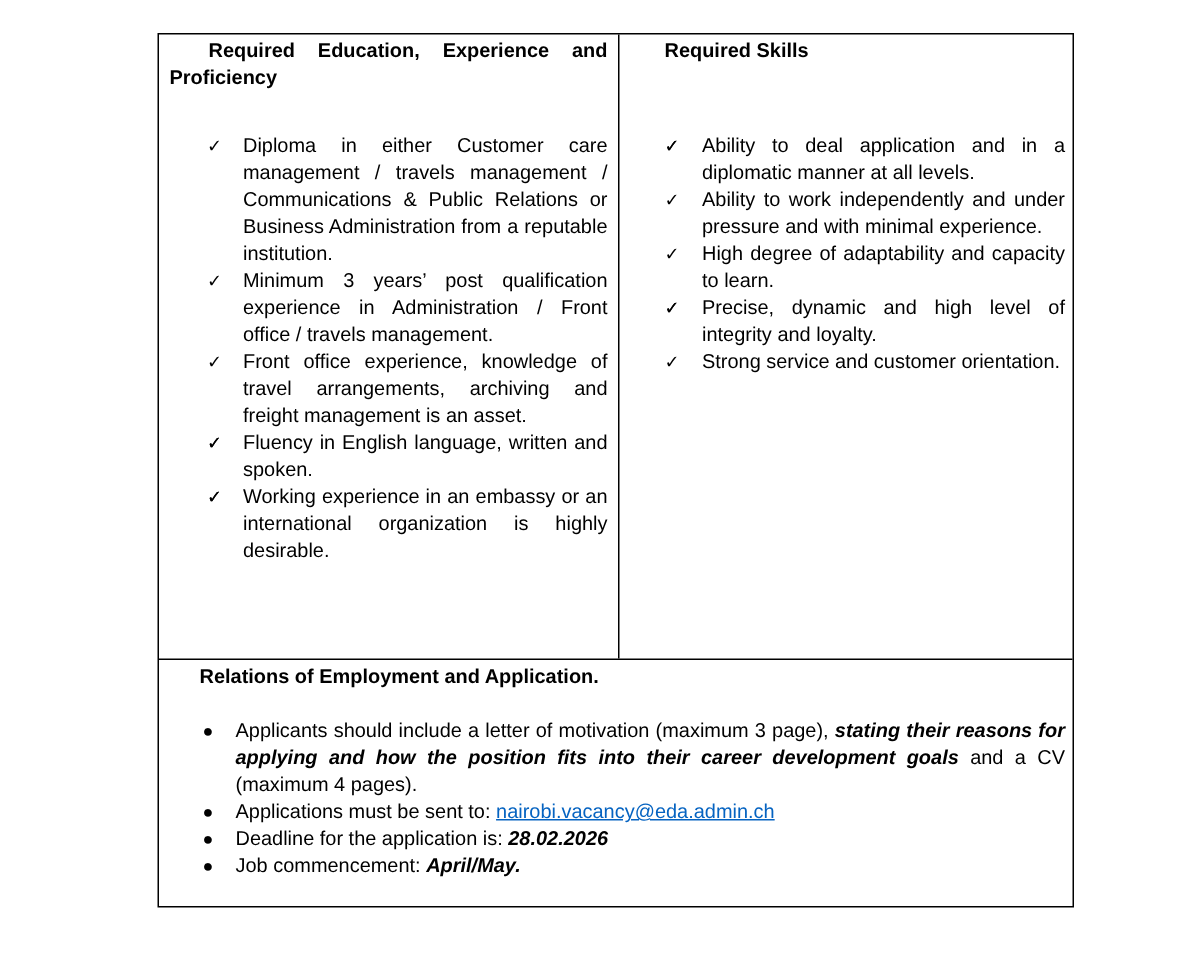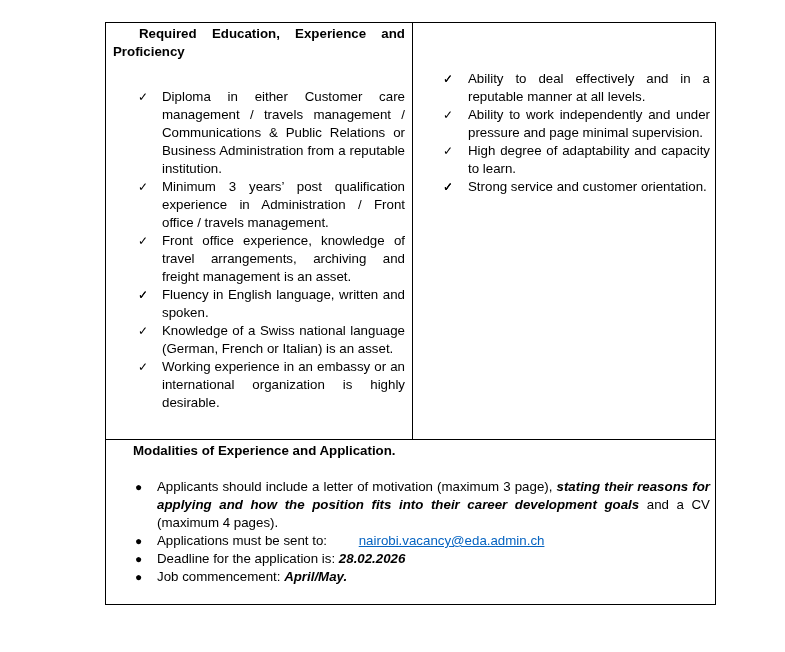--- a/index.html
+++ b/index.html
@@ -16,21 +16,21 @@
   .head-row { display:flex; justify-content:space-between;padding-left:26px; }
   ul.checks { list-style:none; margin:0; padding:0; margin-top:27px; }
   ul.checks li { position:relative; padding-left:49px; line-height:18px; text-align:justify; }
   .cell-right ul.checks li { padding-left:25px; }
   ul.checks li .ck { position:absolute; left:25px; top:0; font-size:12px; }
   .cell-right ul.checks li .ck { left:0; }
   ul.bul { list-style:none; margin:0; padding:0; margin-top:18px; }
   ul.bul li { position:relative; padding-left:24px; line-height:18px; }
   ul.bul li .dot { position:absolute; left:2px; top:0; font-size:12px; }
   .b { font-weight:bold;font-style:italic; }
-  a.mail { color:#0563c1; text-decoration:underline;margin-left:28px; }
+  a.mail { color:#0563c1; text-decoration:underline; }
 </style>
 </head>
 <body>
 
 <div class="tbl">
   <div class="vline"></div>
   <div class="hline"></div>
 
   <div class="cell-left">
     <div class="head head-row">
@@ -39,39 +39,40 @@
       <span>Experience</span>
       <span>and</span>
     </div>
     <div class="head">Proficiency</div>
     <ul class="checks">
       <li><span class="ck">✓</span><span>Diploma in either Customer care management / travels management / Communications &amp; Public Relations or Business Administration from a reputable institution.</span></li>
       <li><span class="ck">✓</span><span>Minimum 3 years’ post qualification experience in Administration / Front office / travels management.</span></li>
       <li><span class="ck">✓</span><span>Front office experience, knowledge of travel arrangements, archiving and freight management is an asset.</span></li>
       <li><span class="ck">✓</span></li>
       <li><span class="ck">✓</span><span>Fluency in English language, written and spoken.</span></li>
-      <li><span class="ck">✓</span><span>Knowledge of a Swiss national language (German, French or Italian) is an asset.</span></li>
+      <li><span class="ck">✓</span></li>
       <li><span class="ck">✓</span><span>Working experience in an embassy or an international organization is highly desirable.</span></li>
     </ul>
   </div>
 
   <div class="cell-right">
+    <div class="head">Required Skills</div>
     <ul class="checks" style="margin-top:45px">
       <li><span class="ck">✓</span></li>
-      <li><span class="ck">✓</span><span>Ability to deal effectively and in a reputable manner at all levels.</span></li>
-      <li><span class="ck">✓</span><span>Ability to work independently and under pressure and page minimal supervision.</span></li>
+      <li><span class="ck">✓</span><span>Ability to deal application and in a diplomatic manner at all levels.</span></li>
+      <li><span class="ck">✓</span><span>Ability to work independently and under pressure and with minimal experience.</span></li>
       <li><span class="ck">✓</span><span>High degree of adaptability and capacity to learn.</span></li>
       <li><span class="ck">✓</span></li>
-      <li><span class="ck">✓</span></li>
+      <li><span class="ck">✓</span><span>Precise, dynamic and high level of integrity and loyalty.</span></li>
       <li><span class="ck">✓</span><span>Strong service and customer orientation.</span></li>
     </ul>
   </div>
 
   <div class="cell-bottom">
-    <div class="head">Modalities of Experience and Application.</div>
+    <div class="head">Relations of Employment and Application.</div>
     <ul class="bul">
       <li style="text-align:justify">
         <span class="dot">●</span>
         <span>Applicants should include a letter of motivation (maximum 3 page), </span><span class="b">stating their reasons for applying and how the position fits into their career development goals</span><span> and a CV (maximum 4 pages).</span>
       </li>
       <li>
         <span class="dot">●</span>
         <span>Applications must be sent to: </span><a class="mail" href="mailto:nairobi.vacancy@eda.admin.ch">nairobi.vacancy@eda.admin.ch</a>
       </li>
       <li>

